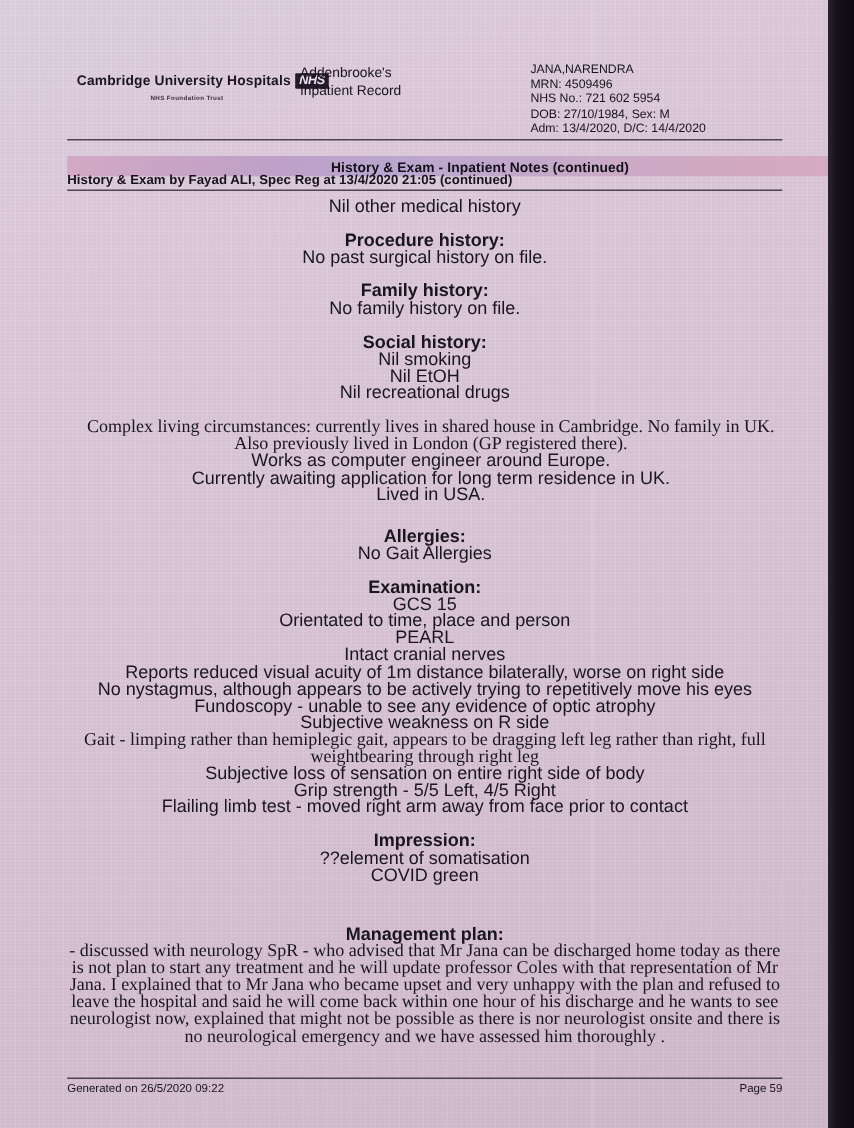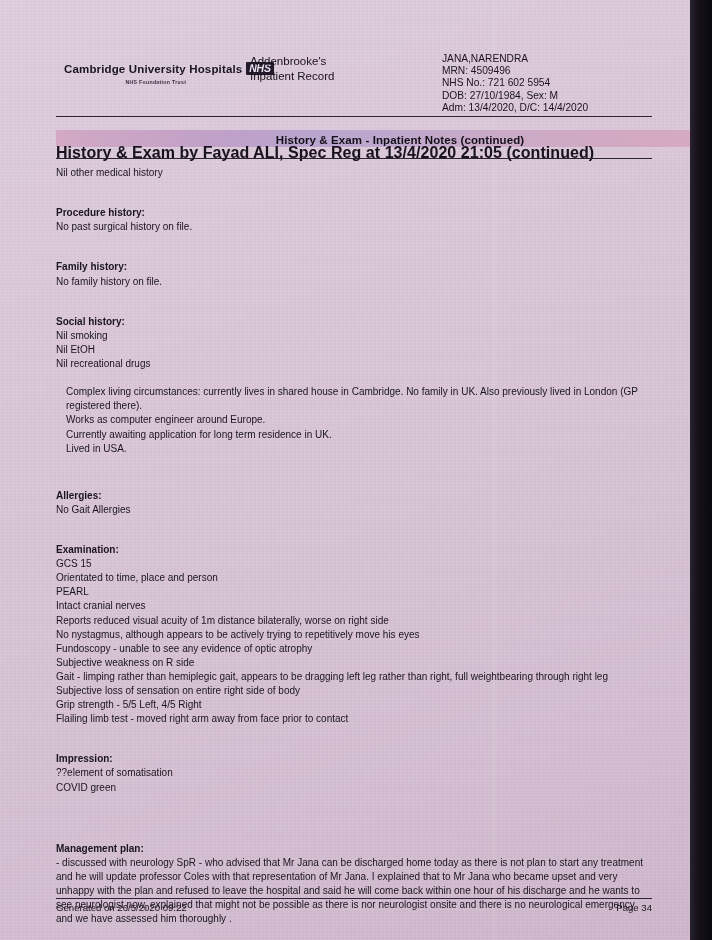--- a/index.html
+++ b/index.html
@@ -150,42 +150,43 @@
     font-weight: bold;
     line-height: 17px;
     color: #14101a;
     letter-spacing: 0.1px;
   }
 
   .subtitle {
     position: absolute;
     left: 0;
     top: 144px;
-    font-size: 16px;
+    font-size: 11px;
     font-weight: bold;
     color: #17121c;
     letter-spacing: 0.05px;
   }
 
   
   .body-text {
     position: absolute;
     left: 0;
     top: 166px;
     width: 596px;
-    font-size: 10px;
+    font-size: 15px;
     line-height: 14.1px;
     color: #1a151f;
+    text-align: center;
   }
   .line { white-space: pre-wrap; }
-  .hdr { font-weight: bold; margin-top: 12px; }
+  .hdr { font-weight: bold; }
   .gap { height: 14.1px; }
   .gap-sm { height: 7px; }
   .indent { padding-left: 10px; }
-  .wrap { white-space: normal; }
+  .wrap { white-space: normal; font-family: Liberation Serif, serif; }
 
   
   #watermark {
     position: absolute;
     left: 356px;
     top: 782px;
     width: 300px;
     pointer-events: none;
   }
   .wm-line {
@@ -303,20 +304,20 @@
         <div class="gap-sm"></div>
 
         <div class="line hdr">Management plan:</div>
         <div class="line wrap">- discussed with neurology SpR - who advised that Mr Jana can be discharged home today as there is not plan to start any treatment and he will update professor Coles with that representation of Mr Jana. I explained that to Mr Jana who became upset and very unhappy with the plan and refused to leave the hospital and said he will come back within one hour of his discharge and he wants to see neurologist now, explained that might not be possible as there is nor neurologist onsite and there is no neurological emergency and we have assessed him thoroughly  .</div>
       </div>
 
       <div class="rule" id="rule-footer"></div>
 
       <div class="footer">
         <span class="footer-left">Generated on 26/5/2020 09:22</span>
-        <span class="footer-right">Page 34</span>
+        <span class="footer-right">Page 59</span>
       </div>
     </div>
 
   </div>
 
   <div id="scan-edge"></div>
 </div>
 
 </body></html>

